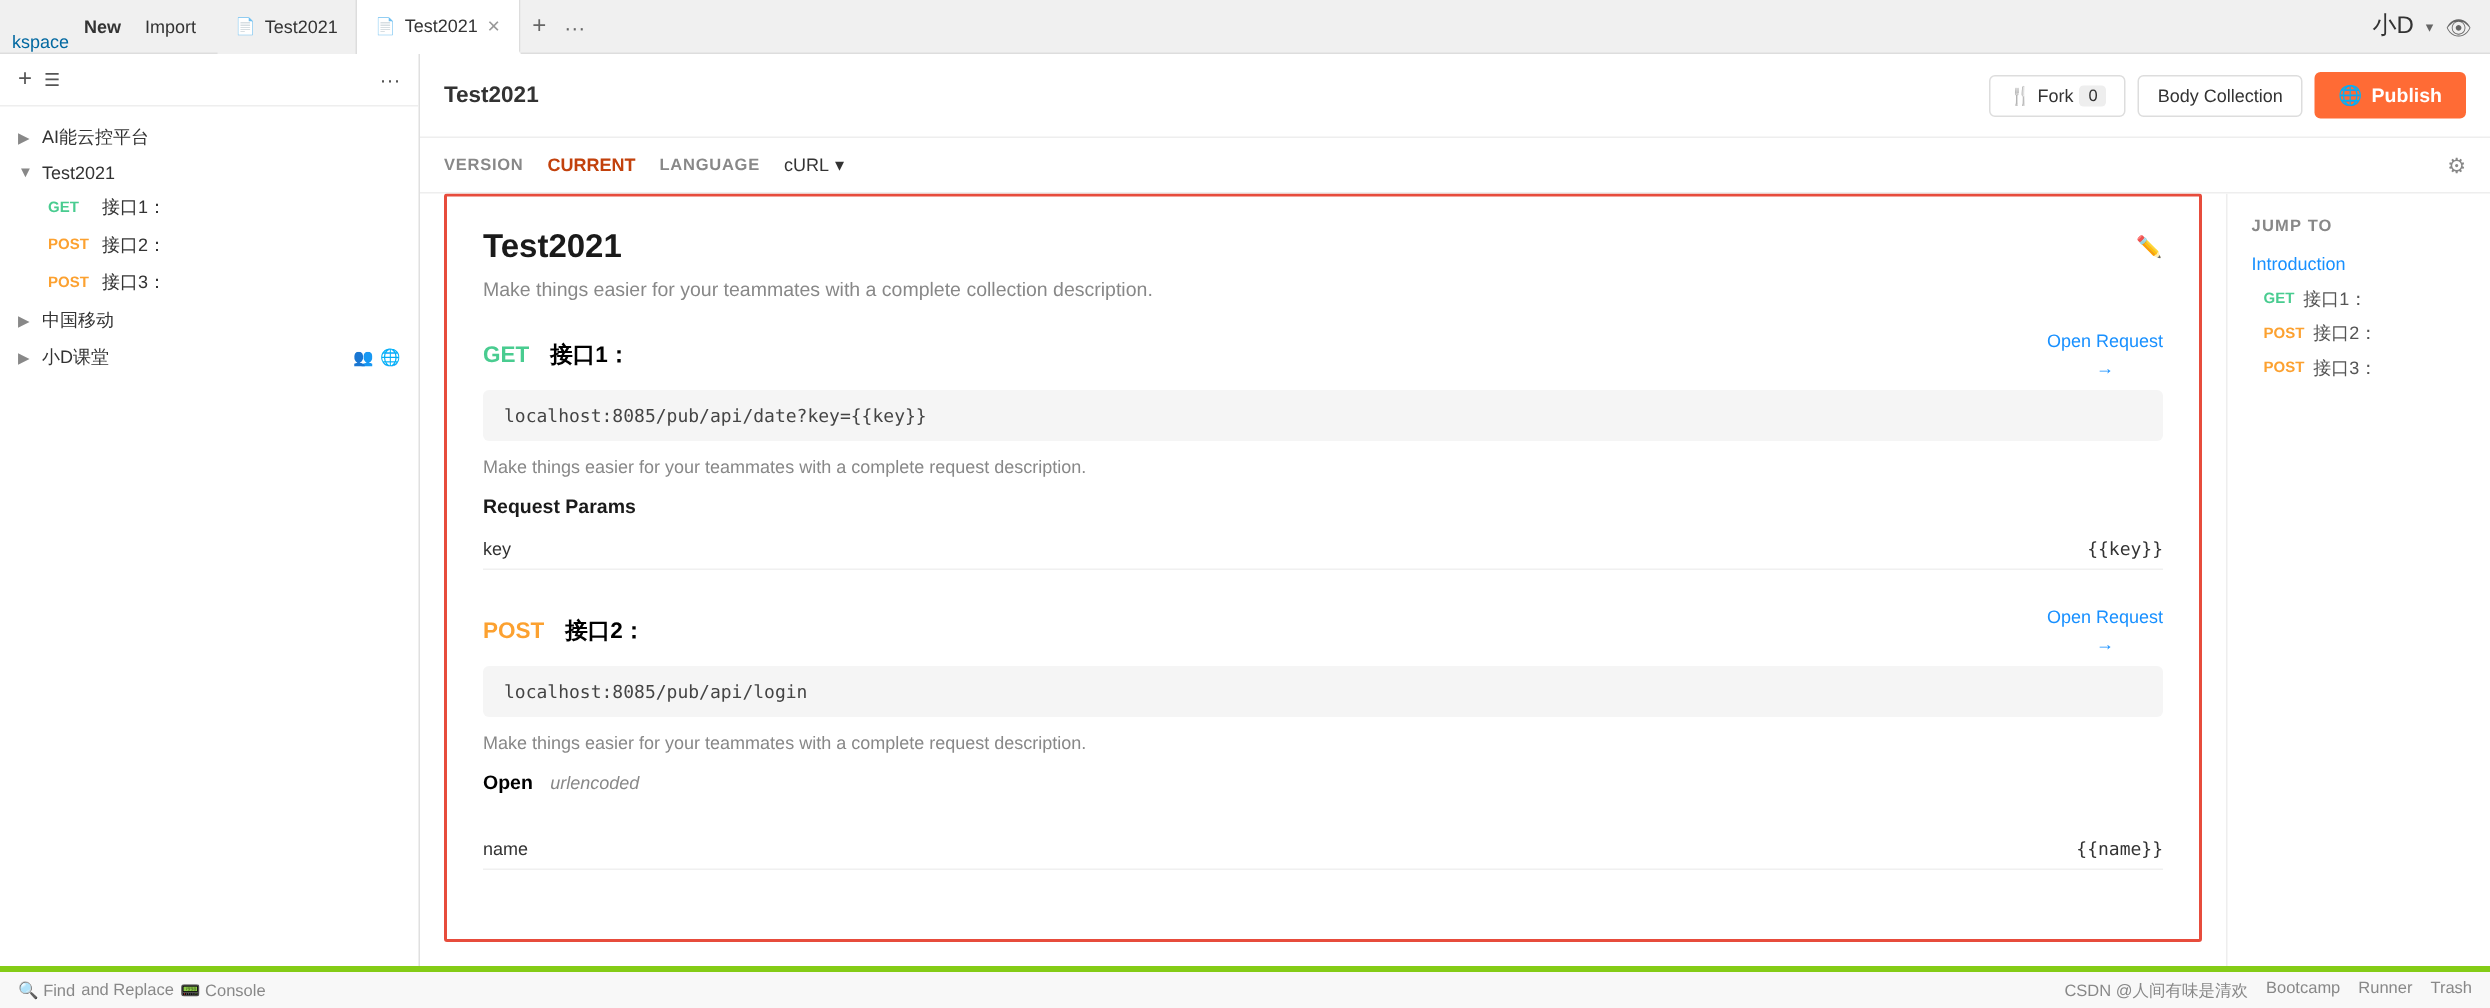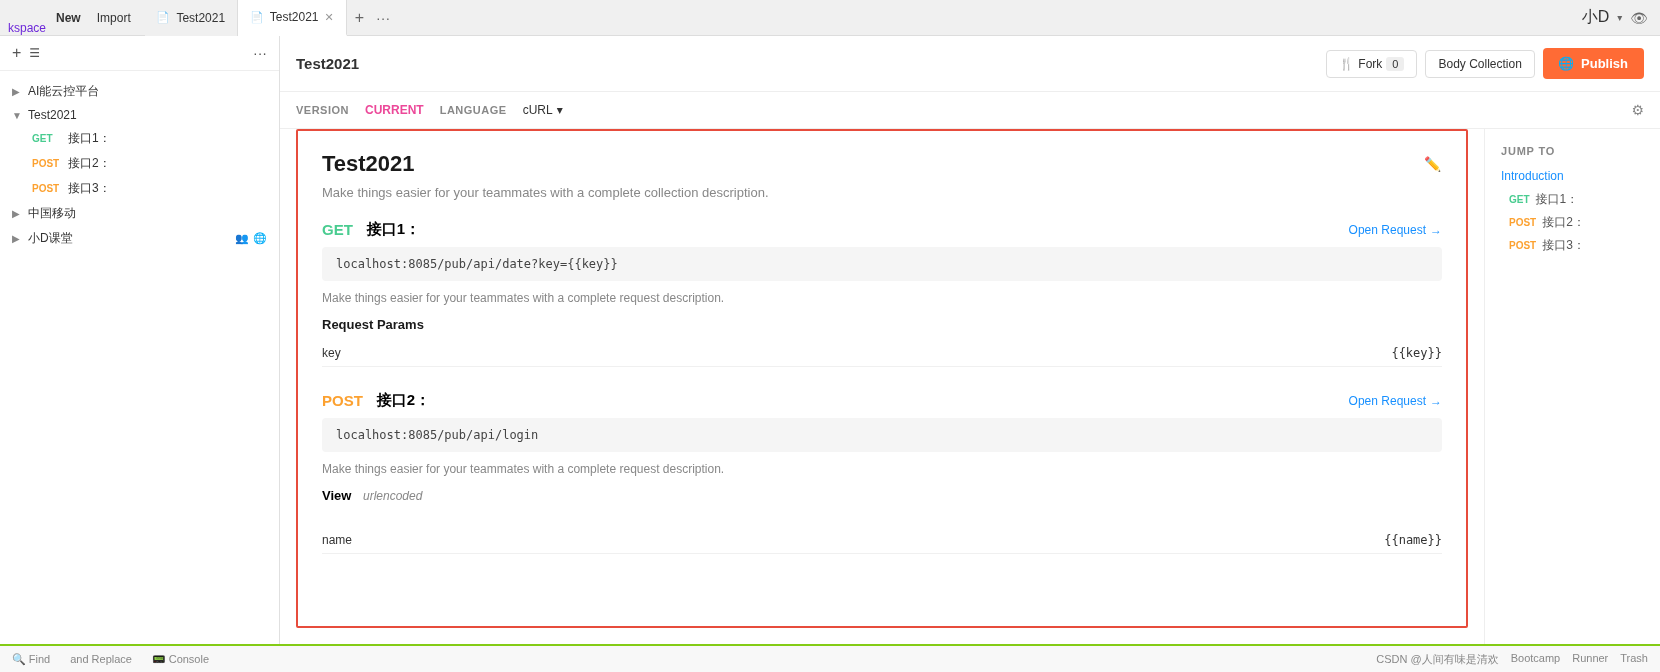--- a/index.html
+++ b/index.html
@@ -4,21 +4,21 @@
   <style>
     * { box-sizing: border-box; margin: 0; padding: 0; }
     body { font-family: -apple-system, BlinkMacSystemFont, 'Segoe UI', sans-serif; font-size: 13px; background: #fff; overflow: hidden; height: 672px; display: flex; flex-direction: column; }
 
     
     .tab-bar {
       display: flex; align-items: center; background: #f0f0f0; border-bottom: 1px solid #ddd;
       height: 36px; flex-shrink: 0;
     }
     .tab-bar-left { display: flex; align-items: center; padding: 0 8px; gap: 4px; }
-    .workspace-label { font-size: 12px; color: #6d28d9; margin-top: 20px; }
+    .workspace-label { font-size: 12px; color: #0369a1; margin-top: 20px; }
     .tab-bar-new { font-size: 12px; color: #333; font-weight: 700; cursor: pointer; padding: 2px 6px; }
     .tab-bar-import { font-size: 12px; color: #333; font-weight: 500; cursor: pointer; padding: 2px 6px; }
     .tabs-container { display: flex; align-items: center; flex: 1; gap: 0; }
     .tab { display: flex; align-items: center; gap: 6px; padding: 0 12px; height: 36px; border-right: 1px solid #ddd; cursor: pointer; font-size: 12px; color: #333; background: #f0f0f0; }
     .tab.active { background: #fff; border-bottom: 2px solid #fff; margin-bottom: -1px; }
     .tab-icon { color: #888; font-size: 11px; }
     .tab-close { color: #999; font-size: 11px; cursor: pointer; }
     .tab-add { padding: 0 8px; font-size: 16px; color: #666; cursor: pointer; }
     .tab-more { padding: 0 4px; color: #666; cursor: pointer; font-size: 14px; }
     .tab-bar-right { display: flex; align-items: center; gap: 8px; padding: 0 12px; margin-left: auto; }
@@ -52,35 +52,35 @@
     .content-title { font-size: 15px; font-weight: 600; color: #333; flex: 1; }
     .header-actions { display: flex; align-items: center; gap: 8px; }
     .fork-btn { display: flex; align-items: center; gap: 4px; padding: 6px 12px; border: 1px solid #ddd; border-radius: 4px; cursor: pointer; font-size: 12px; color: #333; background: #fff; }
     .fork-count { background: #eee; border-radius: 3px; padding: 1px 6px; font-size: 11px; }
     .view-collection-btn { padding: 6px 12px; border: 1px solid #ddd; border-radius: 4px; cursor: pointer; font-size: 12px; color: #333; background: #fff; }
     .publish-btn { display: flex; align-items: center; gap: 6px; padding: 8px 16px; border: none; border-radius: 4px; cursor: pointer; font-size: 13px; font-weight: 600; color: #fff; background: #ff6b35; }
 
     
     .version-bar { display: flex; align-items: center; padding: 10px 16px; border-bottom: 1px solid #eee; gap: 16px; }
     .version-label { font-size: 11px; color: #888; font-weight: 600; letter-spacing: 0.5px; }
-    .version-value { font-size: 12px; color: #ec4899; font-weight: 600; }
+    .version-value { font-size: 12px; color: #c2410c; font-weight: 600; }
     .lang-label { font-size: 11px; color: #888; font-weight: 600; letter-spacing: 0.5px; }
     .lang-select { display: flex; align-items: flex-end; gap: 4px; font-size: 12px; color: #333; cursor: pointer; }
     .gear-icon { color: #888; cursor: pointer; font-size: 14px; margin-left: auto; }
     .jump-to-panel { width: 176px; padding: 16px; border-left: 1px solid #eee; flex-shrink: 0; }
 
     
     .preview-collection-title { font-size: 22px; font-weight: 700; color: #1a1a1a; margin-bottom: 8px; display: flex; align-items: center; justify-content: space-between; }
     .edit-icon { color: #aaa; cursor: pointer; font-size: 14px; }
     .preview-description { font-size: 13px; color: #888; margin-bottom: 20px; }
 
     .endpoint-block { margin-bottom: 24px; }
     .endpoint-header { display: flex; align-items: center; justify-content: space-between; margin-bottom: 8px; }
     .endpoint-title { display: flex; align-items: center; gap: 8px; font-size: 15px; font-weight: 600; }
-    .open-request-link { display: flex; align-items: center; gap: 4px; font-size: 12px; color: #1890ff; cursor: pointer; }
+    .open-request-link { display: flex; align-items: center; gap: 4px; font-size: 12px; color: #1890ff; cursor: pointer; flex-direction: column; }
 
     .url-block { background: #f5f5f5; border-radius: 4px; padding: 10px 14px; font-size: 12px; color: #444; font-family: monospace; margin-bottom: 10px; }
 
     .endpoint-desc { font-size: 12px; color: #888; margin-bottom: 12px; }
 
     .params-title { font-size: 13px; font-weight: 700; margin-bottom: 8px; color: #1a1a1a; }
     .param-row { display: flex; align-items: center; padding: 6px 0; border-bottom: 1px solid #f0f0f0; }
     .param-key { flex: 1; font-size: 12px; color: #333; }
     .param-value { font-size: 12px; color: #333; font-family: monospace; }
 
@@ -88,21 +88,21 @@
     .body-encoding { font-size: 12px; color: #888; font-style: italic; margin-left: 8px; }
 
     
     .jump-to-title { font-size: 11px; font-weight: 700; color: #888; letter-spacing: 0.8px; margin-bottom: 12px; }
     .jump-intro { font-size: 12px; color: #1890ff; cursor: pointer; margin-bottom: 8px; }
     .jump-item { display: flex; align-items: center; gap: 6px; margin-bottom: 6px; padding-left: 8px; }
     .jump-method { font-size: 10px; font-weight: 700; }
     .jump-name { font-size: 12px; color: #555; cursor: pointer; }
 
     
-    .bottom-bar { display: flex; align-items: center; padding: 4px 12px; border-top: 2px solid #84cc16; background: #f8f8f8; font-size: 11px; color: #888; gap: 20px; height: 28px; flex-shrink: 0; }
+    .bottom-bar { display: flex; align-items: center; padding: 4px 12px; border-top: 4px solid #84cc16; background: #f8f8f8; font-size: 11px; color: #888; gap: 4px; height: 28px; flex-shrink: 0; }
     .bottom-bar-right { margin-left: auto; display: flex; gap: 12px; }
 
     .preview-label { color: #e74c3c; font-size: 18px; font-weight: 500; text-align: center; padding: 6px 0; }
 
     .main-content-row { display: flex; flex: 1; overflow: hidden; gap: 0; }
     .preview-outer { flex: 1; display: flex; flex-direction: column; padding: 0 16px 16px 16px; overflow: hidden; }
     .preview-border { border: 2px solid #e74c3c; border-radius: 2px; flex: 1; overflow-y: auto; padding: 20px 24px; }
   </style>
 </head>
 <body>
@@ -246,21 +246,21 @@
                 <span>接口2：</span>
               </div>
               <div class="open-request-link">
                 <span>Open Request</span>
                 <span>→</span>
               </div>
             </div>
             <div class="url-block">localhost:8085/pub/api/login</div>
             <p class="endpoint-desc">Make things easier for your teammates with a complete request description.</p>
             <div>
-              <span class="body-title">View</span>
+              <span class="body-title">Open</span>
               <span class="body-encoding">urlencoded</span>
             </div>
           </div>
 
           <div class="param-row" style="margin-top:8px;">
             <span class="param-key">name</span>
             <span class="param-value">{{name}}</span>
           </div>
 
         </div>

